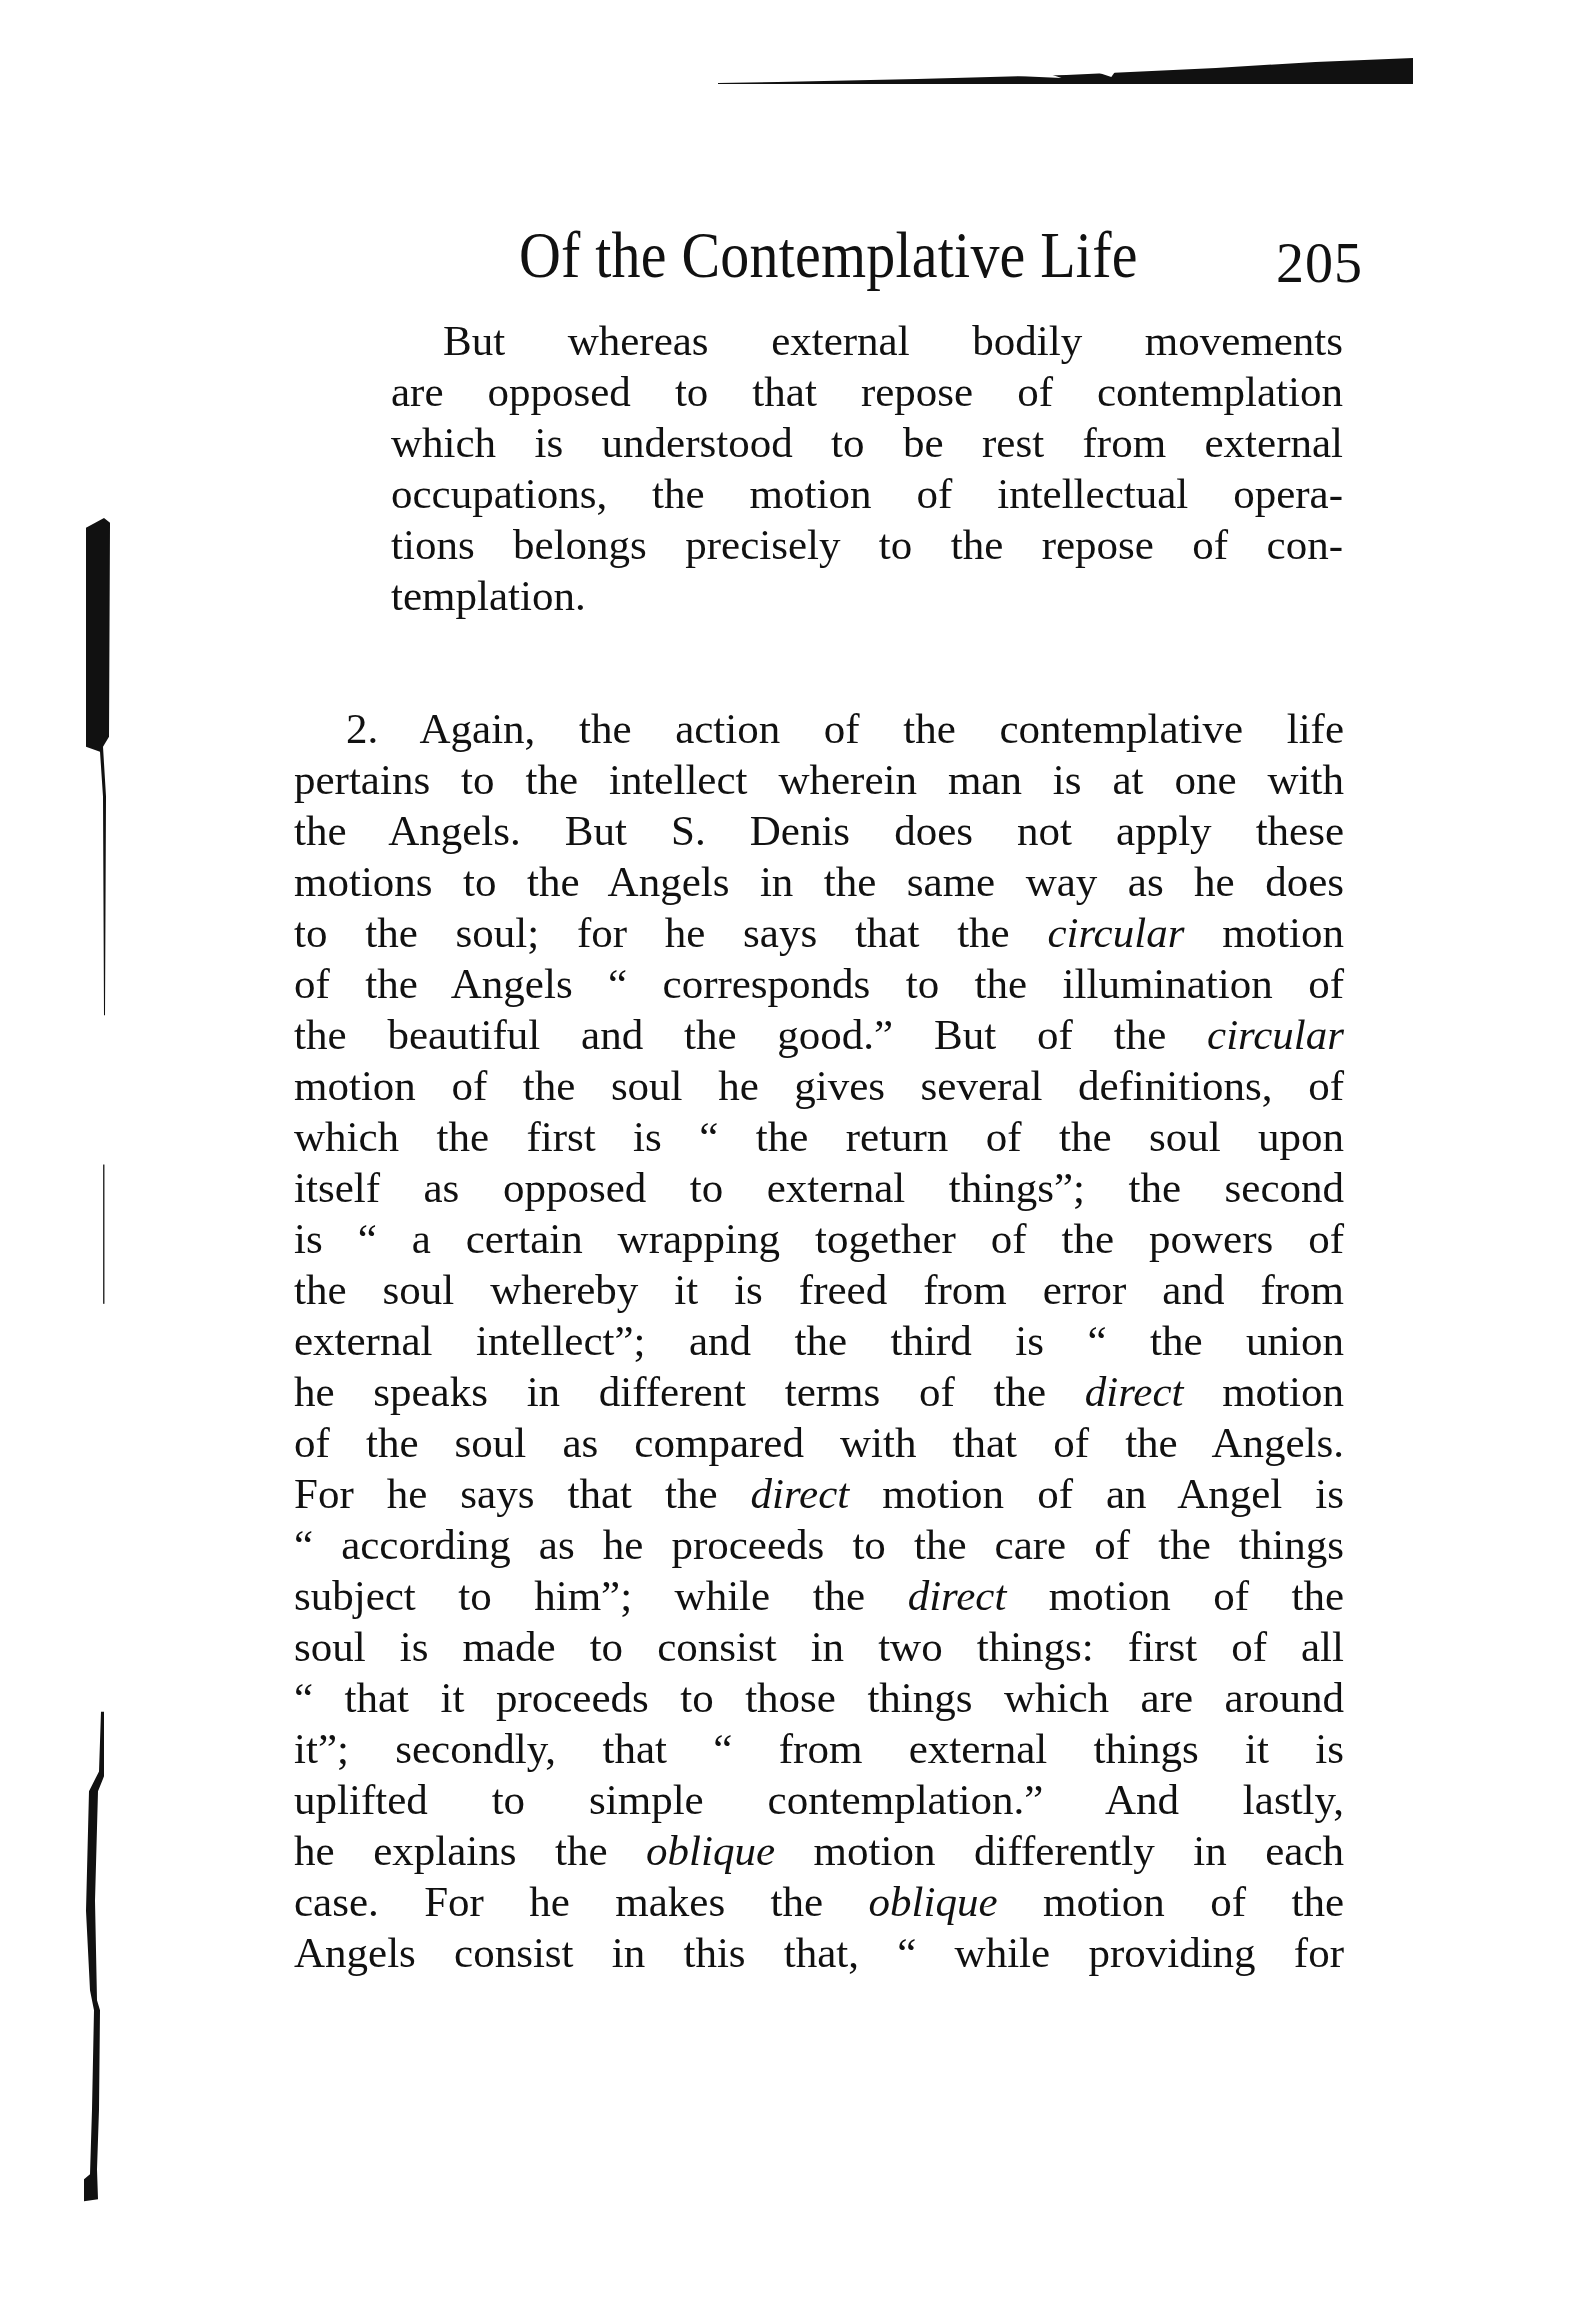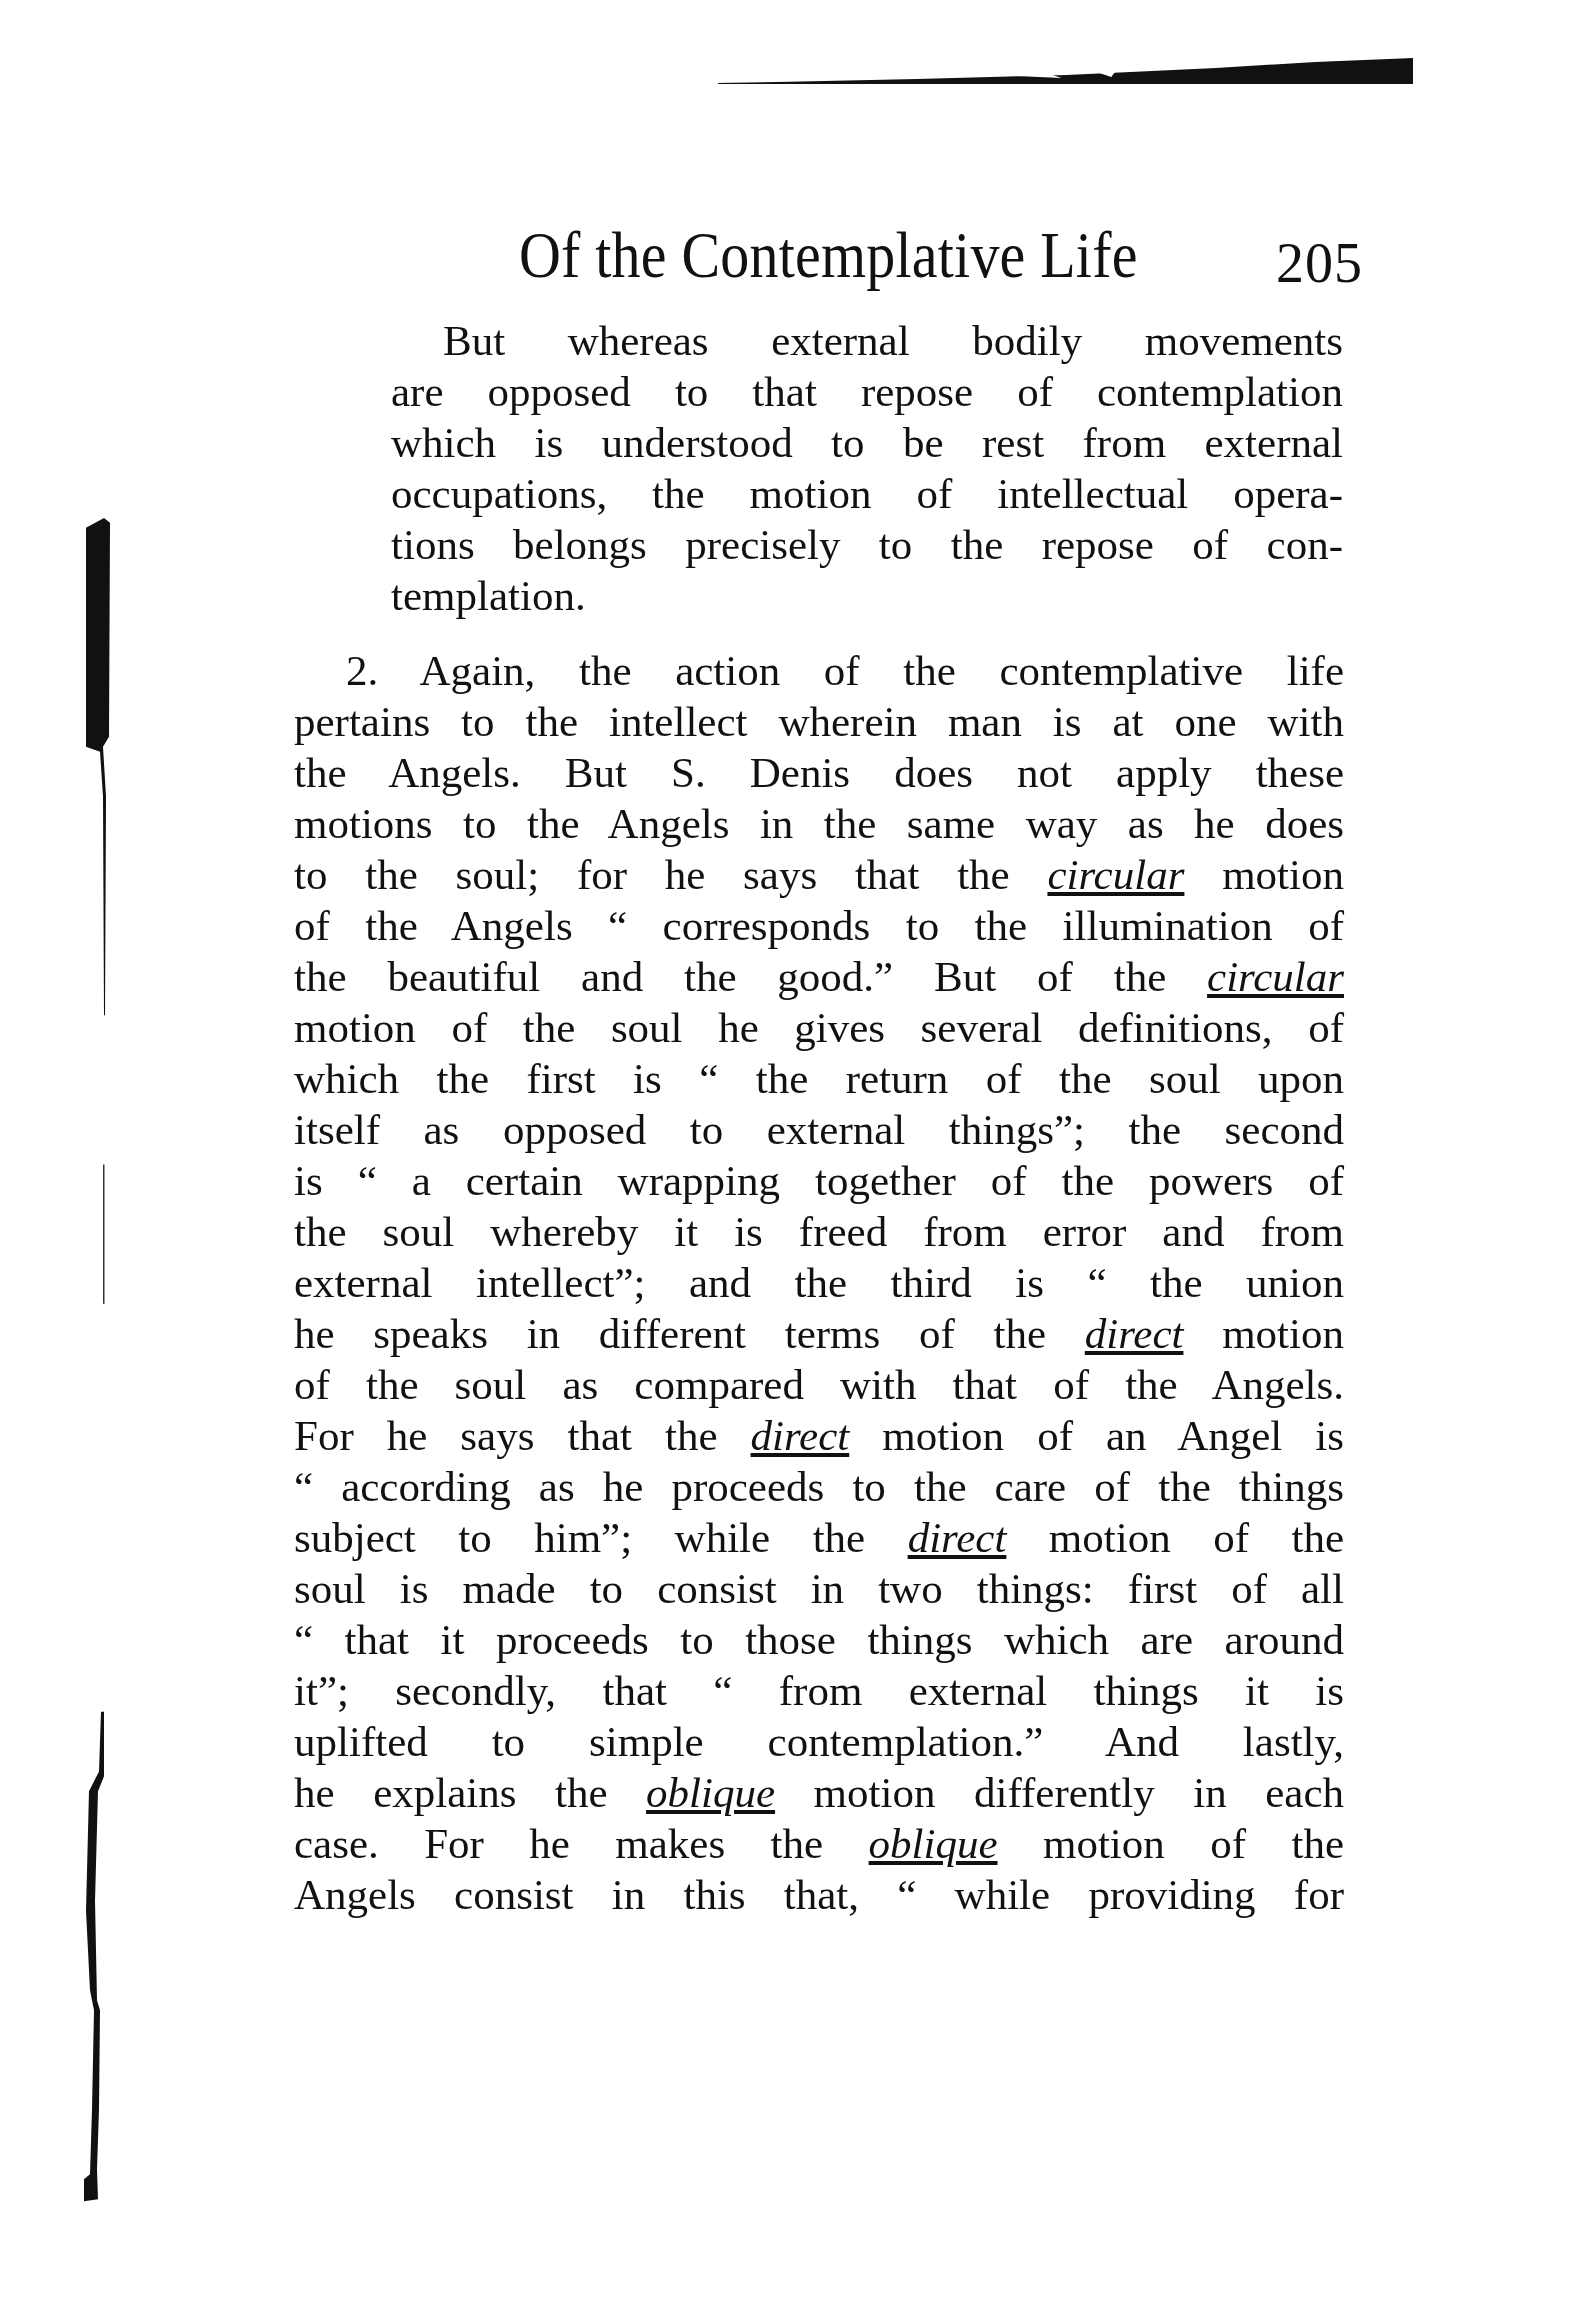--- a/index.html
+++ b/index.html
@@ -60,41 +60,40 @@
     font-size: 43px;
     line-height: 51px;
   }
   .para1 {
     left: 391px;
     top: 315px;
     width: 952px;
   }
   .para2 {
     left: 294px;
-    top: 645px;
+    top: 703px;
     width: 1050px;
   }
   .line {
     display: block;
     height: 51px;
     white-space: nowrap;
     text-align: justify;
     text-align-last: justify;
     white-space: normal;
     overflow: visible;
   }
   .line.last {
     text-align-last: left;
   }
   .line.indent {
     padding-left: 52px;
   }
   .line span.it {
     font-style: italic;
-    text-decoration: underline;
   }
 </style>
 </head>
 <body>
 
 <svg class="scan-wedge" viewBox="0 0 698 30" preserveAspectRatio="none">
   <polygon points="0,27 60,26 200,23 350,19 500,12 600,6 698,2 698,28 0,28" fill="#111111"></polygon>
   <polygon points="300,20 330,17 345,22" fill="#ffffff"></polygon>
   <polygon points="380,16 400,14 395,21" fill="#ffffff"></polygon>
 </svg>

